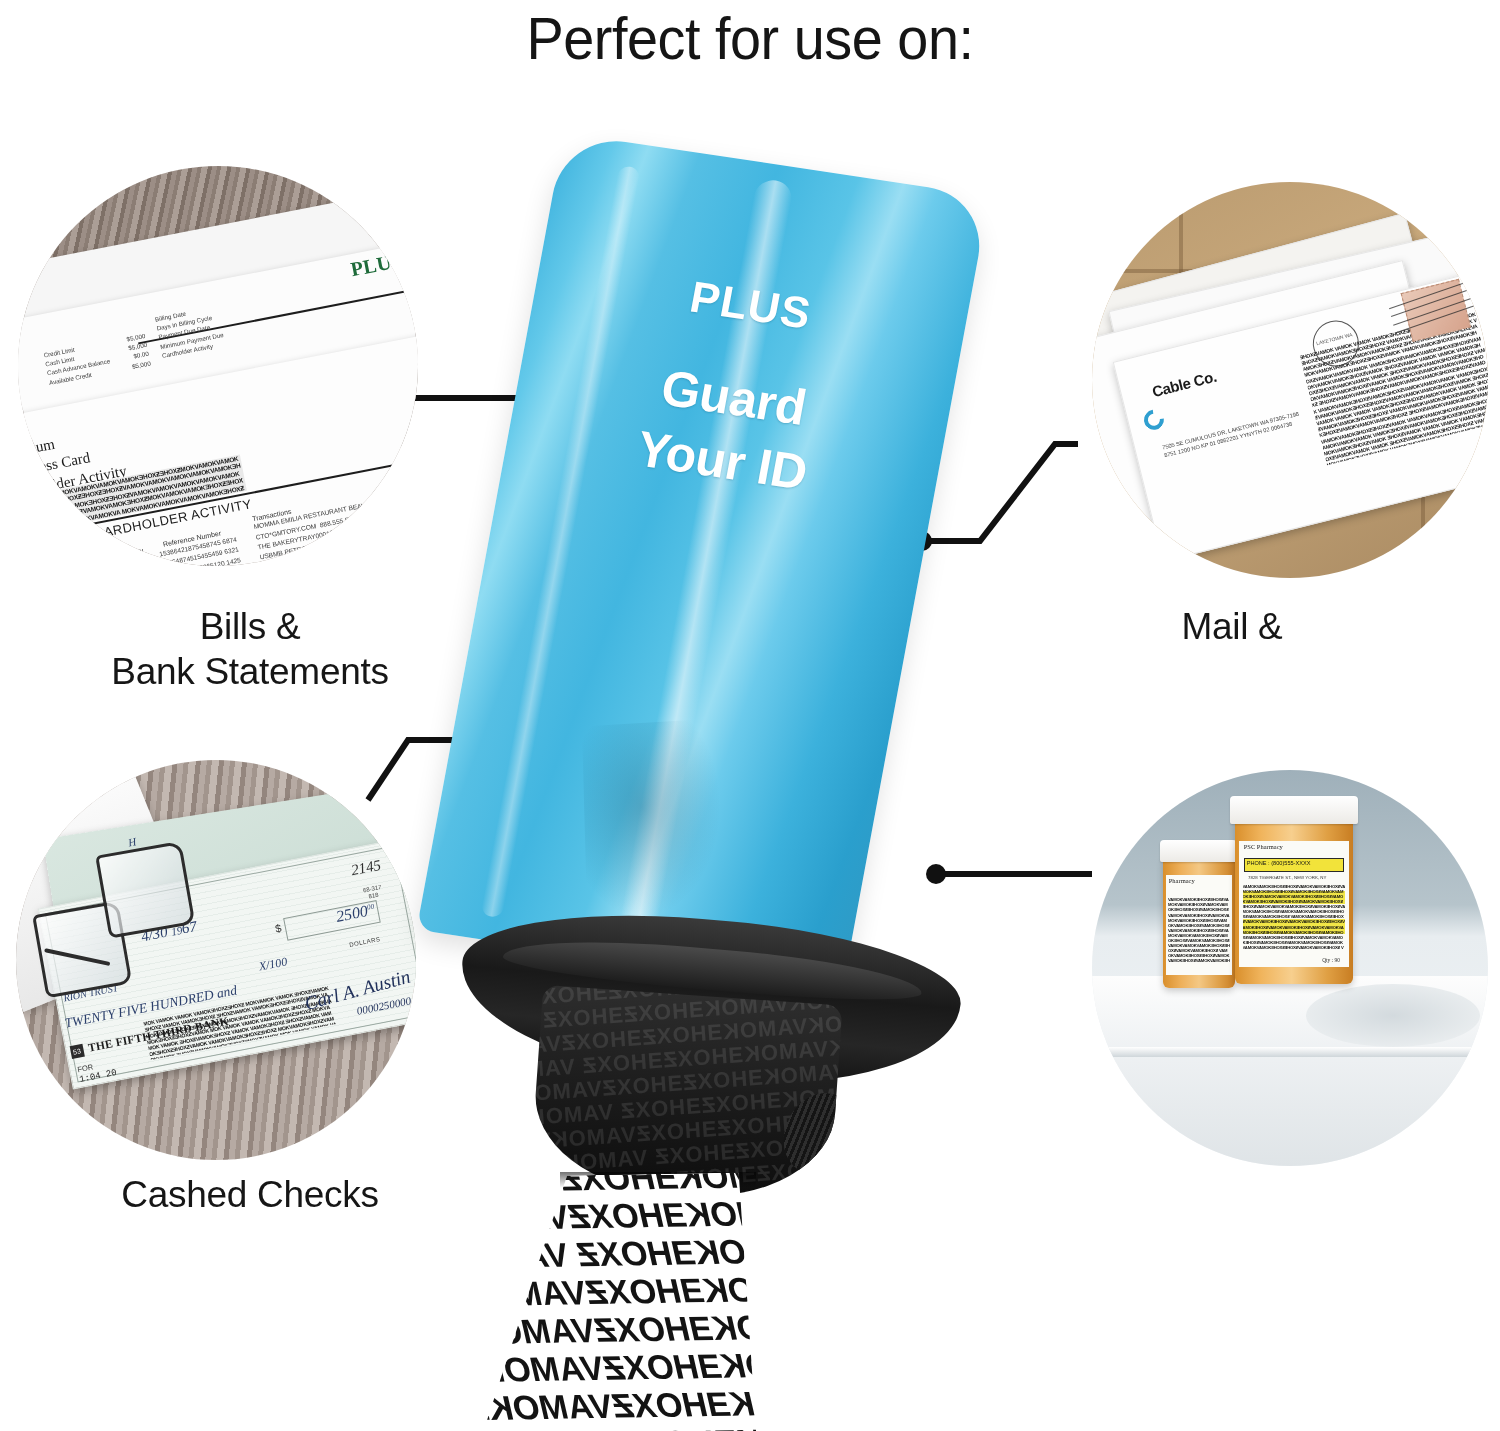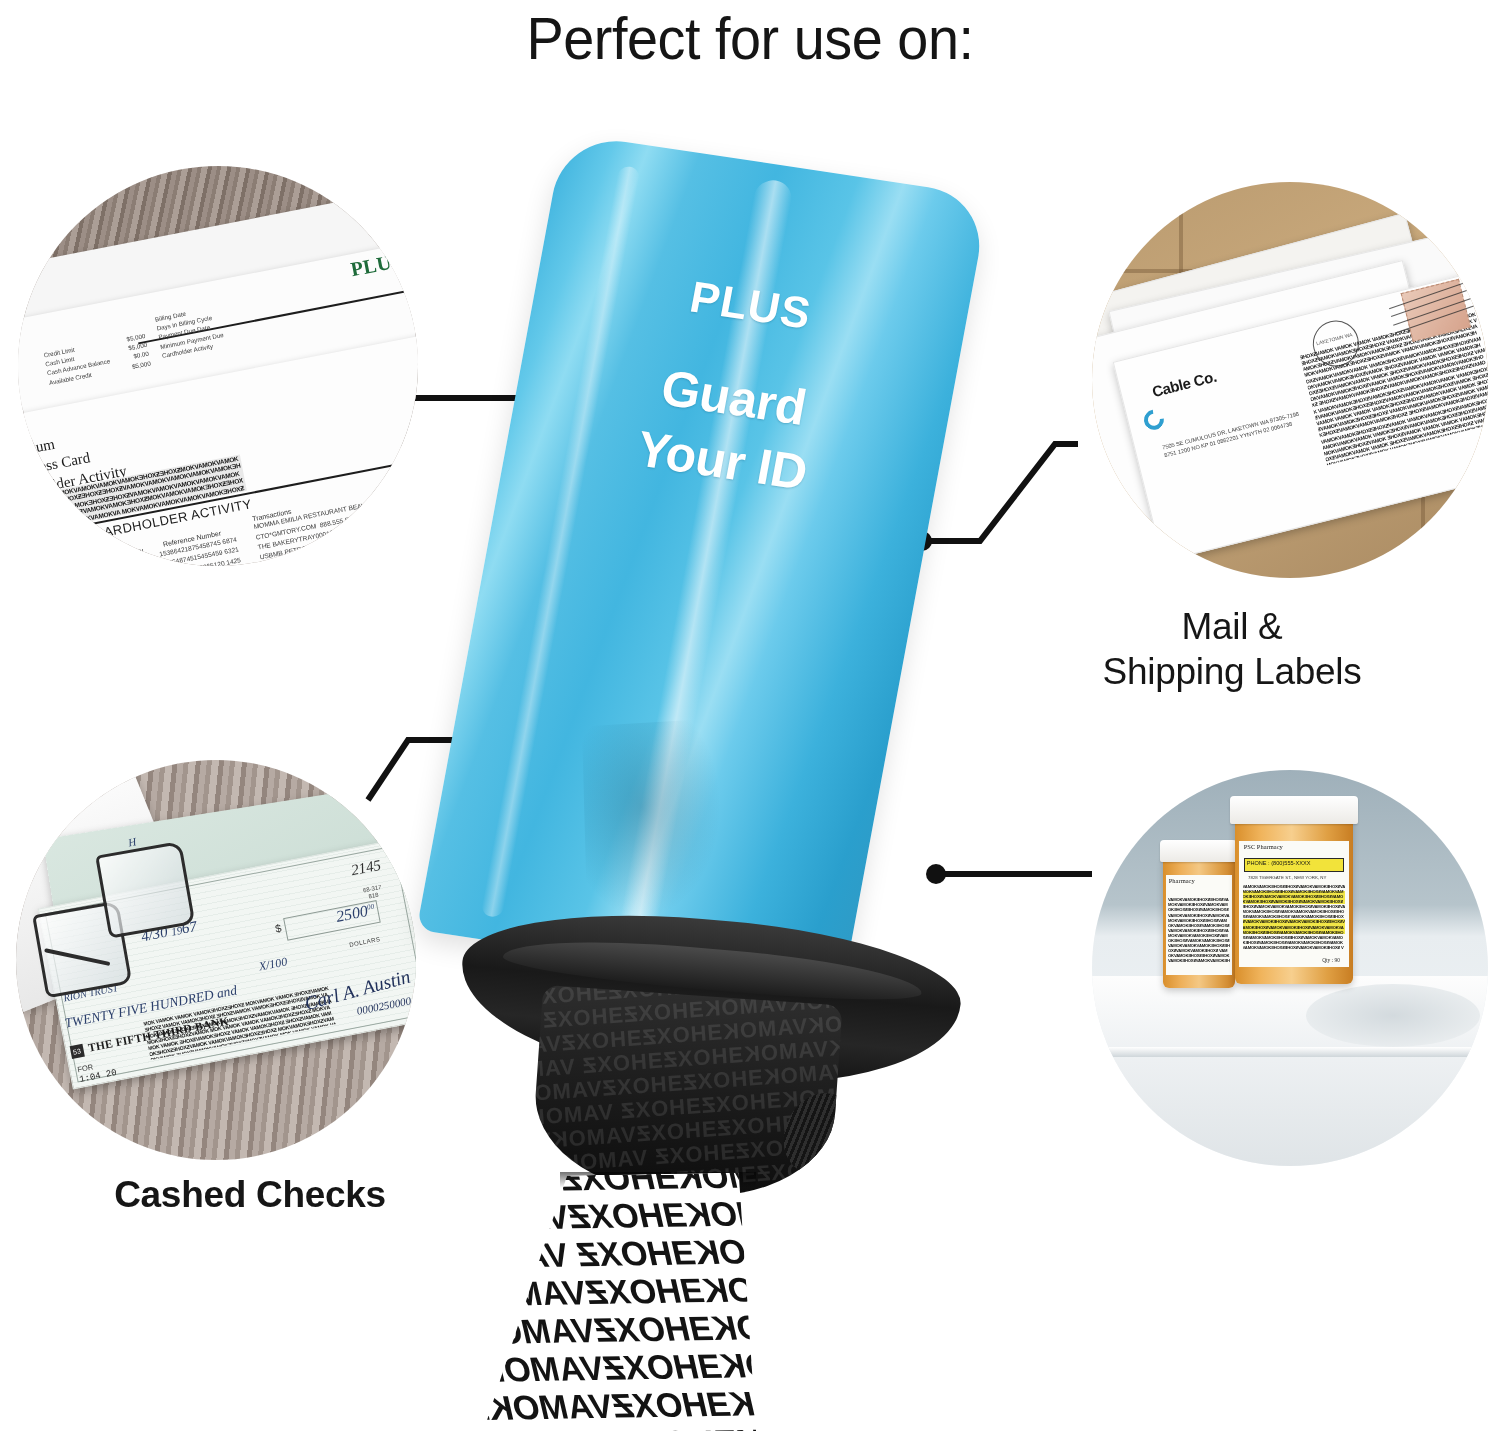--- a/index.html
+++ b/index.html
@@ -22,21 +22,21 @@
   }
 
   
   .caption {
     position: absolute; text-align: center;
     font-size: 37px; line-height: 45px; color: #161616;
     font-weight: 400; letter-spacing: -0.3px;
   }
   .cap-tl { left: 30px;   top: 604px; width: 440px; }
   .cap-tr { left: 1022px; top: 604px; width: 420px; }
-  .cap-bl { left: 30px;   top: 1172px; width: 440px; font-weight: bold; }
+  .cap-bl { left: 30px;   top: 1172px; width: 440px; }
   .cap-br { left: 1060px; top: 1172px; width: 430px; }
 
   
   .photo {
     position: absolute; border-radius: 50%; overflow: hidden;
     background: #fbfbfb;
   }
   .ph-tl { left: 18px;   top: 166px;  width: 400px; height: 400px; }
   .ph-tr { left: 1092px; top: 182px;  width: 396px; height: 396px; }
   .ph-bl { left: 16px;   top: 760px;  width: 400px; height: 400px; }
@@ -435,20 +435,24 @@
 PLAID GARDEN STORE87456    PORTLAND      OR
 ADVENT CRUISE NW PORTLAND    OR
 ZXY-COMPUTING.COM  800.555.555</div>
 
         <div class="hr-thin" style="left:12%;right:2%;top:95%;"></div>
 
       </div>
     </div>
   </div>
 
+  <div class="caption cap-tl">
+    <span>Bills &amp;</span><br>
+    <span>Bank Statements</span>
+  </div>
 
   <div class="photo ph-tr">
     <div class="inner">
       <div class="cardboard"></div>
       <div class="cb-seam" style="left:22%;top:0;width:4px;height:30%;"></div>
       <div class="cb-seam" style="left:0;top:22%;width:30%;height:4px;"></div>
       <div class="cb-seam" style="right:16%;bottom:0;width:4px;height:26%;"></div>
 
       <div class="env env-a"></div>
       <div class="env env-b"></div>
@@ -467,21 +471,20 @@
         <div class="wave" style="right:4%;top:5%;width:22%;transform:rotate(-5deg);"></div>
         <div class="wave" style="right:4%;top:9%;width:22%;transform:rotate(-5deg);"></div>
         <div class="wave" style="right:4%;top:13%;width:22%;transform:rotate(-5deg);"></div>
         <div class="wave" style="right:4%;top:17%;width:22%;transform:rotate(-5deg);"></div>
       </div>
     </div>
   </div>
 
   <div class="caption cap-tr">
     <span>Mail &amp;</span><br>
-    <span>Shipping Labels</span>
   </div>
 
   <div class="photo ph-bl">
     <div class="inner">
       <div class="wood light"></div>
       <div class="chk-stack"></div>
 
       <div class="chk-green">
         <div class="chk-490">490</div>
         <div class="chk-routing" style="white-space:pre;">68-317

